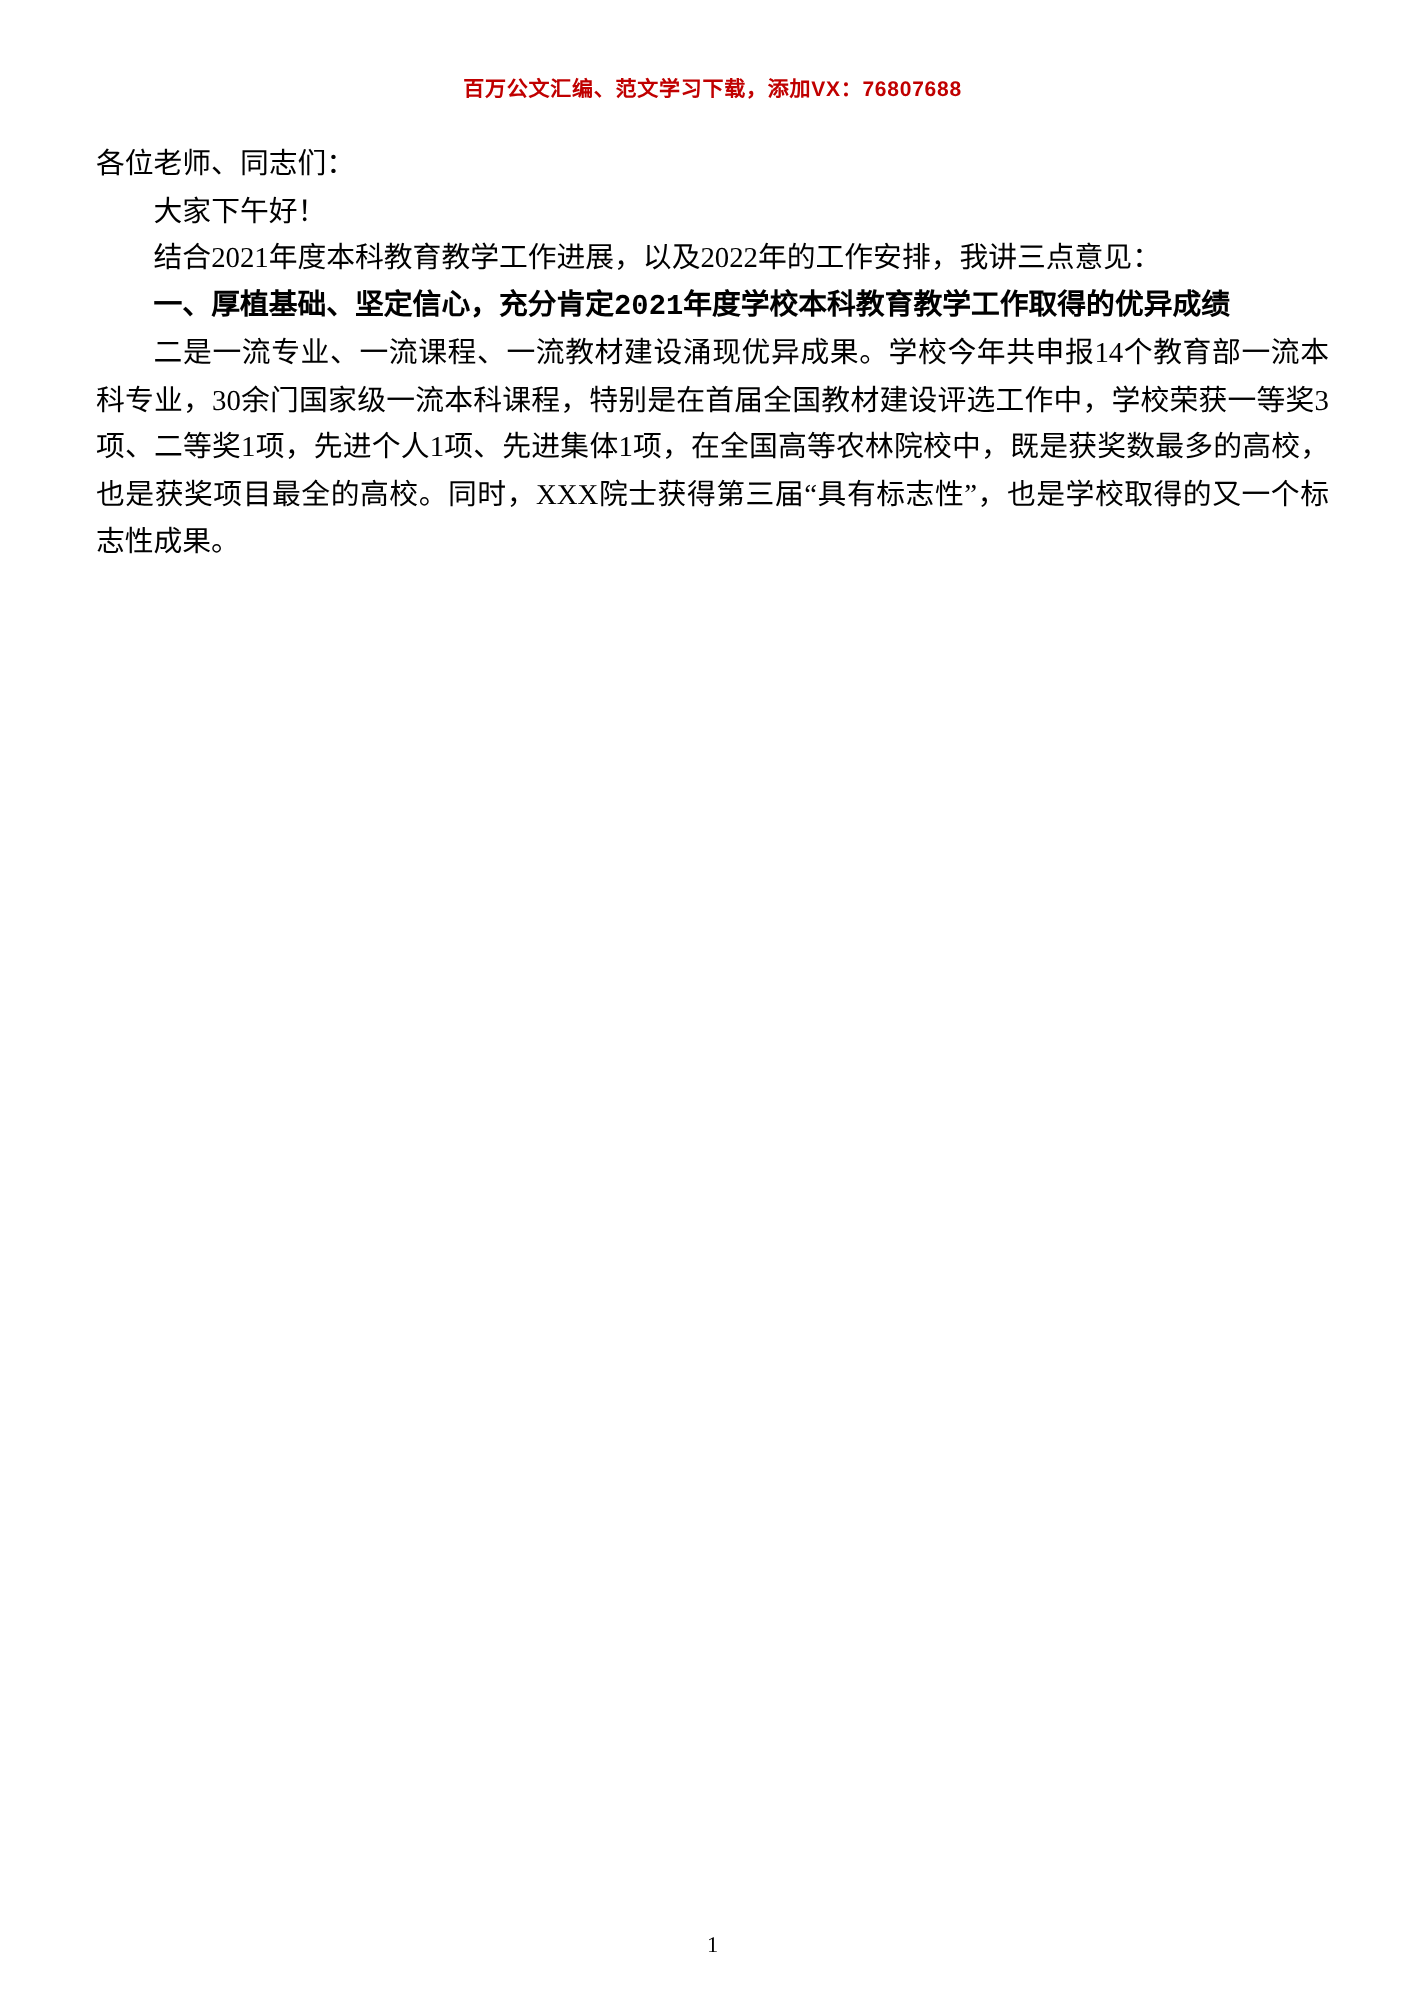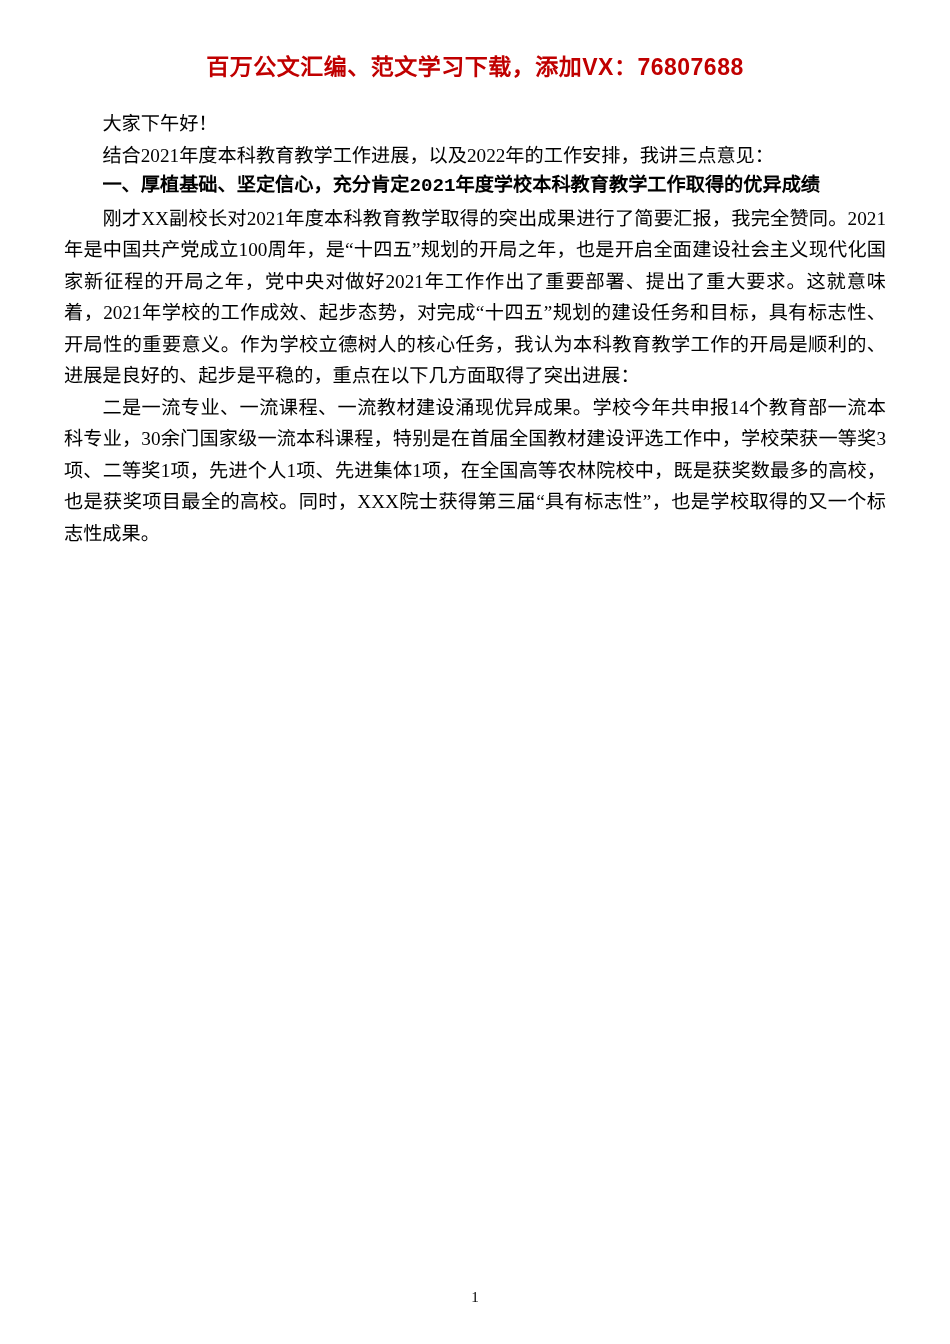--- a/index.html
+++ b/index.html
@@ -21,21 +21,21 @@
     height: 1344px;
     box-sizing: border-box;
     padding: 40px 64px 0 64px;
     position: relative;
   }
   .banner {
     text-align: center;
     color: #c00000;
     font-family: "Liberation Sans", "DejaVu Sans", sans-serif;
     font-weight: bold;
-    font-size: 23px;
+    font-size: 14px;
     letter-spacing: 0.5px;
     margin-top: 8px;
     margin-bottom: 26px;
   }
   .body-text {
     font-size: 19.2px;
     line-height: 31.5px;
     text-align: justify;
     text-justify: inter-ideograph;
   }
@@ -66,21 +66,21 @@
   }
 </style>
 </head>
 <body>
 
 <div class="page">
 
   <div class="banner">百万公文汇编、范文学习下载，添加VX：76807688</div>
 
   <div class="body-text">
+    <p class="noindent">各位老师、同志们：</p>
     <p class="indent">大家下午好！</p>
     <p class="indent">结合2021年度本科教育教学工作进展，以及2022年的工作安排，我讲三点意见：</p>
     <p class="heading">一、厚植基础、坚定信心，充分肯定2021年度学校本科教育教学工作取得的优异成绩</p>
-    <p class="indent">刚才XX副校长对2021年度本科教育教学取得的突出成果进行了简要汇报，我完全赞同。2021年是中国共产党成立100周年，是“十四五”规划的开局之年，也是开启全面建设社会主义现代化国家新征程的开局之年，党中央对做好2021年工作作出了重要部署、提出了重大要求。这就意味着，2021年学校的工作成效、起步态势，对完成“十四五”规划的建设任务和目标，具有标志性、开局性的重要意义。作为学校立德树人的核心任务，我认为本科教育教学工作的开局是顺利的、进展是良好的、起步是平稳的，重点在以下几方面取得了突出进展：</p>
     <p class="indent">二是一流专业、一流课程、一流教材建设涌现优异成果。学校今年共申报14个教育部一流本科专业，30余门国家级一流本科课程，特别是在首届全国教材建设评选工作中，学校荣获一等奖3项、二等奖1项，先进个人1项、先进集体1项，在全国高等农林院校中，既是获奖数最多的高校，也是获奖项目最全的高校。同时，XXX院士获得第三届“具有标志性”，也是学校取得的又一个标志性成果。</p>
   </div>
 
   <div class="page-number">1</div>
 </div>
 
 </body></html>

